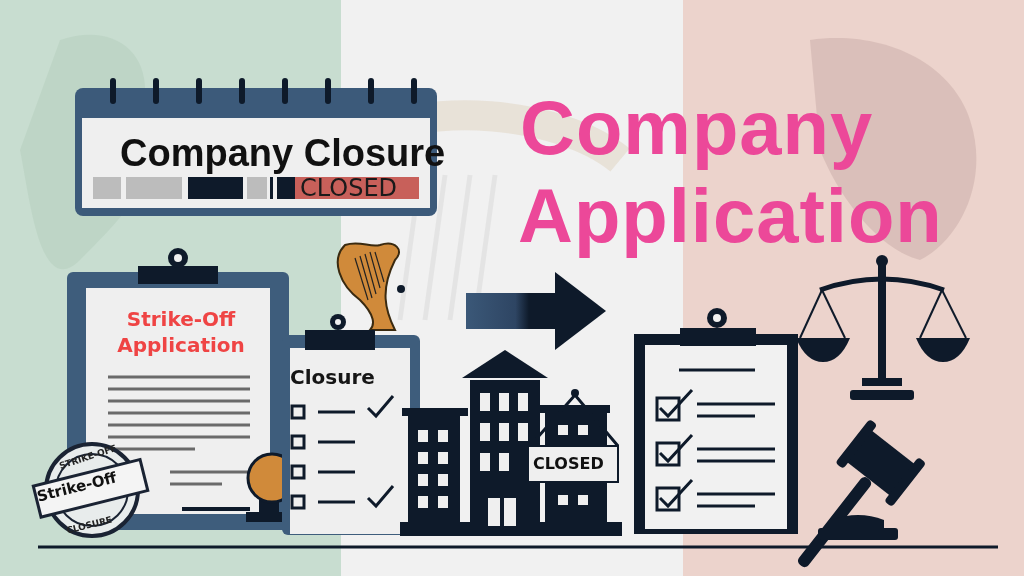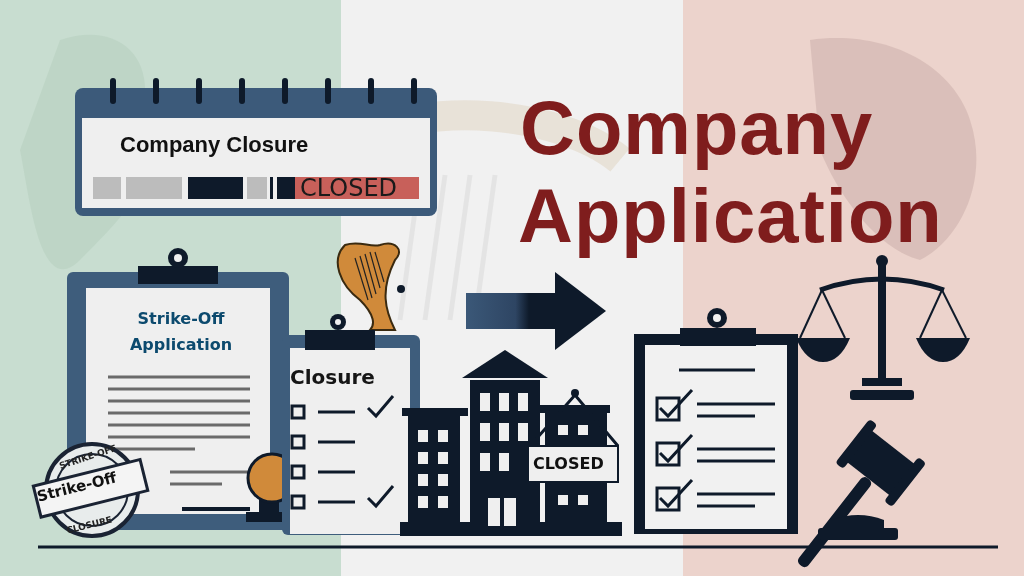--- a/index.html
+++ b/index.html
@@ -3,26 +3,26 @@
 <meta charset="utf-8">
 <style>
   html,body{margin:0;padding:0;}
   body{width:1024px;height:576px;overflow:hidden;position:relative;font-family:"DejaVu Sans","Liberation Sans",sans-serif;}
   .bg{position:absolute;inset:0;display:flex;}
   .bg div{flex:1;}
   .g{background:#c8ddd0;}
   .w{background:#f1f1f1;}
   .o{background:#ecd3cc;}
   svg.art{position:absolute;left:0;top:0;}
-  .title1,.title2{position:absolute;font-family:"Liberation Sans",sans-serif;font-weight:bold;color:#7f1d1d;font-size:76px;letter-spacing:1px;}
+  .title1,.title2{position:absolute;font-family:"Liberation Sans",sans-serif;font-weight:bold;color:#ec4899;font-size:76px;letter-spacing:1px;}
   .title1{left:520px;top:84px;}
   .title2{left:518px;top:172px;}
-  .cal-title{position:absolute;left:120px;top:132px;font-family:"Liberation Sans",sans-serif;font-weight:bold;font-size:22px;color:#111;text-align:center;}
+  .cal-title{position:absolute;left:120px;top:132px;font-family:"Liberation Sans",sans-serif;font-weight:bold;font-size:38px;color:#111;text-align:center;}
   .cal-closed{position:absolute;left:300px;top:174px;font-family:"DejaVu Sans",sans-serif;font-size:24px;color:#1a1a1a;letter-spacing:0px;}
-  .strike-title{position:absolute;left:106px;top:306px;width:150px;text-align:center;font-family:"DejaVu Sans",sans-serif;font-weight:bold;font-size:16px;line-height:26px;color:#0c4a6e;}
+  .strike-title{position:absolute;left:106px;top:306px;width:150px;text-align:center;font-family:"DejaVu Sans",sans-serif;font-weight:bold;font-size:20px;line-height:26px;color:#ef4444;}
   .closure-title{position:absolute;left:290px;top:365px;font-family:"DejaVu Sans",sans-serif;font-weight:bold;font-size:20px;color:#161616;}
   .sign-closed{position:absolute;left:533px;top:454px;font-family:"DejaVu Sans",sans-serif;font-weight:bold;font-size:16px;color:#111;}
   .stamp-text{position:absolute;left:36px;top:478px;font-family:"DejaVu Sans",sans-serif;font-weight:bold;font-size:15px;color:#111;transform:rotate(-14deg);}
   .stamp-top{position:absolute;left:58px;top:452px;font-family:"DejaVu Sans",sans-serif;font-weight:bold;font-size:9px;color:#222;transform:rotate(-18deg);}
   .stamp-bot{position:absolute;left:66px;top:520px;font-family:"DejaVu Sans",sans-serif;font-weight:bold;font-size:9px;color:#222;transform:rotate(-14deg);}
 </style>
 </head>
 <body>
 
 <div class="bg">

